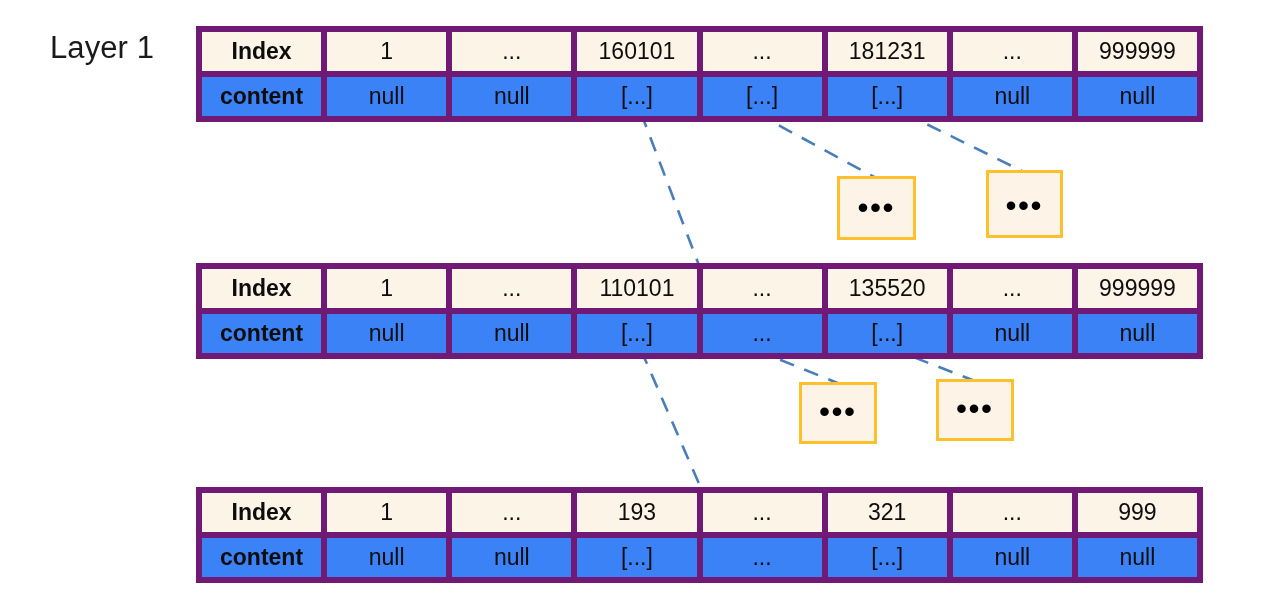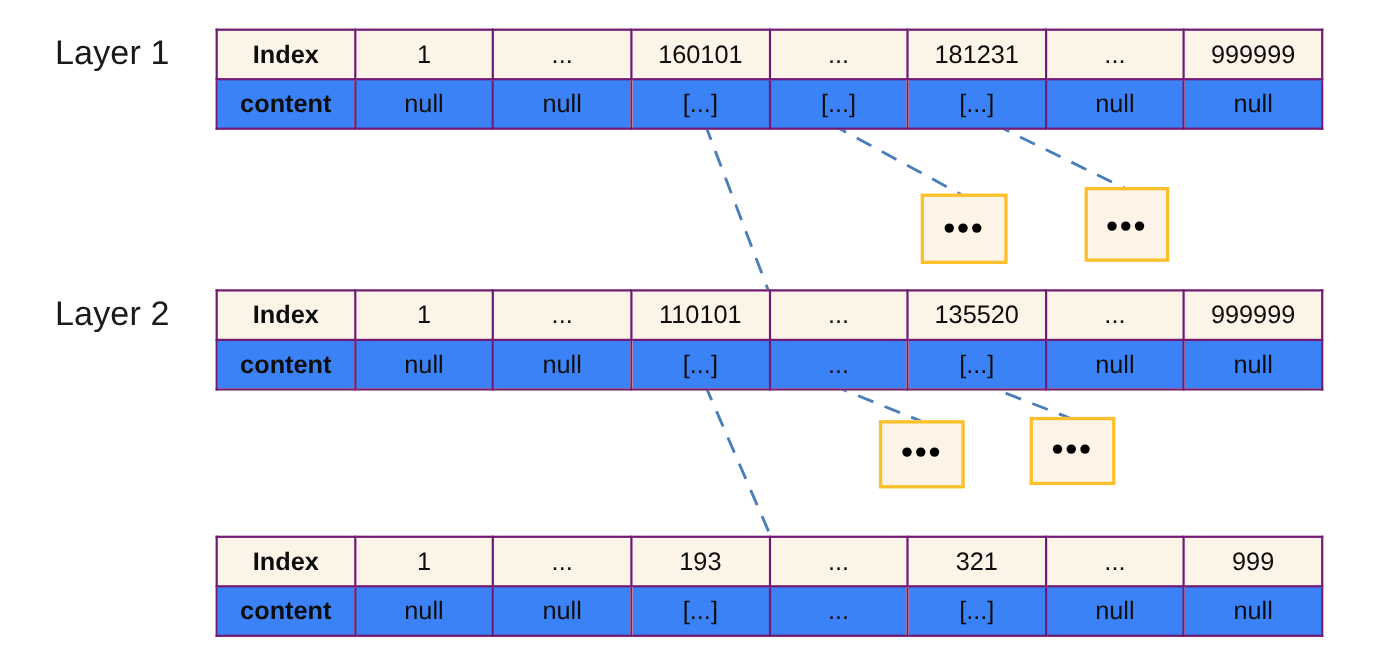--- a/index.html
+++ b/index.html
@@ -41,21 +41,21 @@
   .layer-table {
     position: absolute;
     left: 196px;
     width: 1007px;
     border-collapse: collapse;
     table-layout: fixed;
     z-index: 3;
     background: #fdf3e6;
   }
   .layer-table td {
-    border: 2px solid #701a75;
+    border: 6px solid #701a75;
     height: 45px;
     text-align: center;
     vertical-align: middle;
     font-size: 23px;
     color: #0d0d0d;
     line-height: 1;
     padding: 0 2px;
     overflow: hidden;
     white-space: nowrap;
   }
@@ -127,21 +127,20 @@
     </tbody>
   </table>
 
   <div class="dots-box" style="left:837px; top:176px; width:79px; height:64px;">
     <span class="dots">•••</span>
   </div>
   <div class="dots-box" style="left:986px; top:170px; width:77px; height:68px;">
     <span class="dots">•••</span>
   </div>
 
-  <div class="layer-label" style="left:50px; top:267px;">Layer 2</div>
   <table class="layer-table" style="top:263px;">
     <tbody>
       <tr class="row-index">
         <td class="rowhead">Index</td>
         <td>1</td>
         <td>...</td>
         <td>110101</td>
         <td>...</td>
         <td>135520</td>
         <td>...</td>

